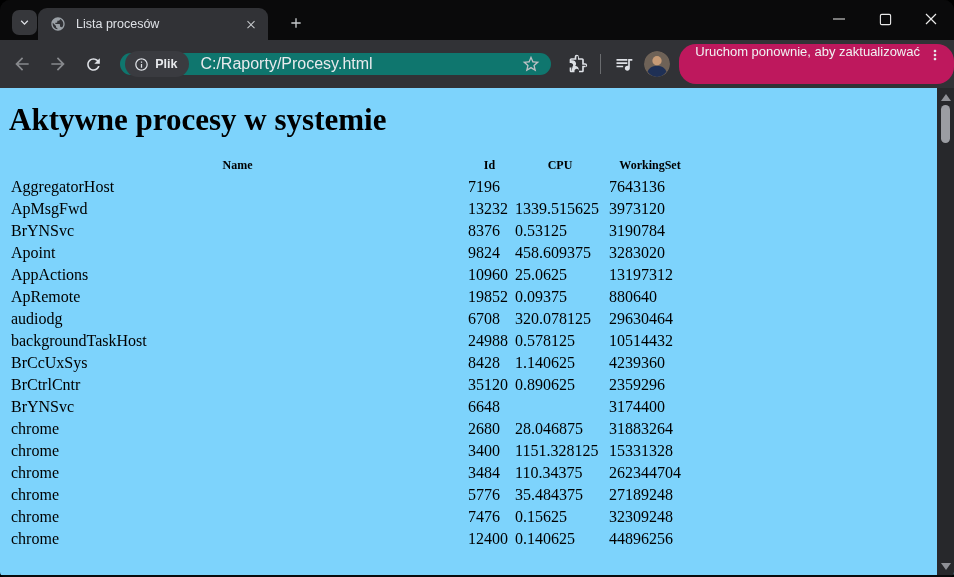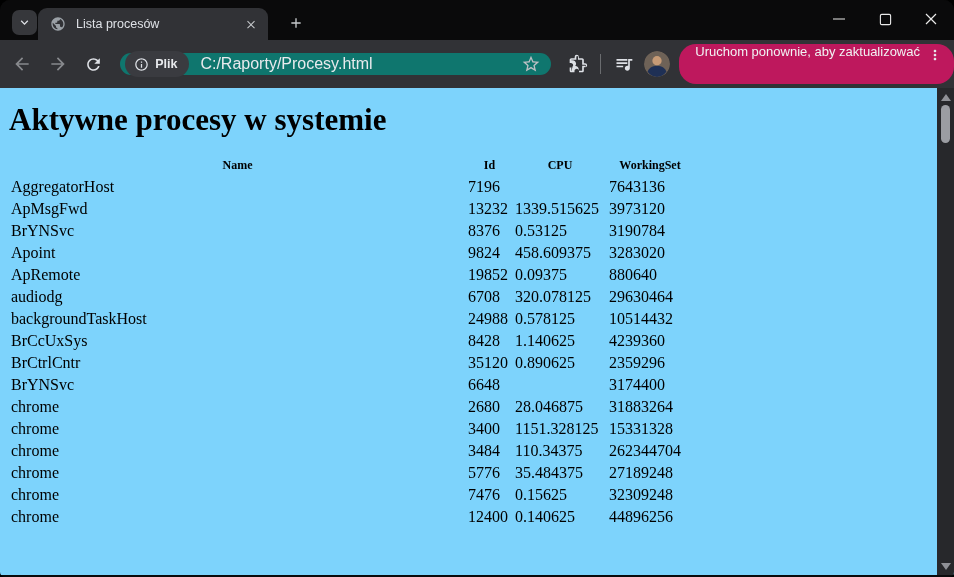--- a/index.html
+++ b/index.html
@@ -217,20 +217,26 @@
             <td>0.53125</td>
             <td>3190784</td>
           </tr>
           <tr>
             <td>Apoint</td>
             <td>9824</td>
             <td>458.609375</td>
             <td>3283020</td>
           </tr>
           <tr>
+            <td>AppActions</td>
+            <td>10960</td>
+            <td>25.0625</td>
+            <td>13197312</td>
+          </tr>
+          <tr>
             <td>ApRemote</td>
             <td>19852</td>
             <td>0.09375</td>
             <td>880640</td>
           </tr>
           <tr>
             <td>audiodg</td>
             <td>6708</td>
             <td>320.078125</td>
             <td>29630464</td>

